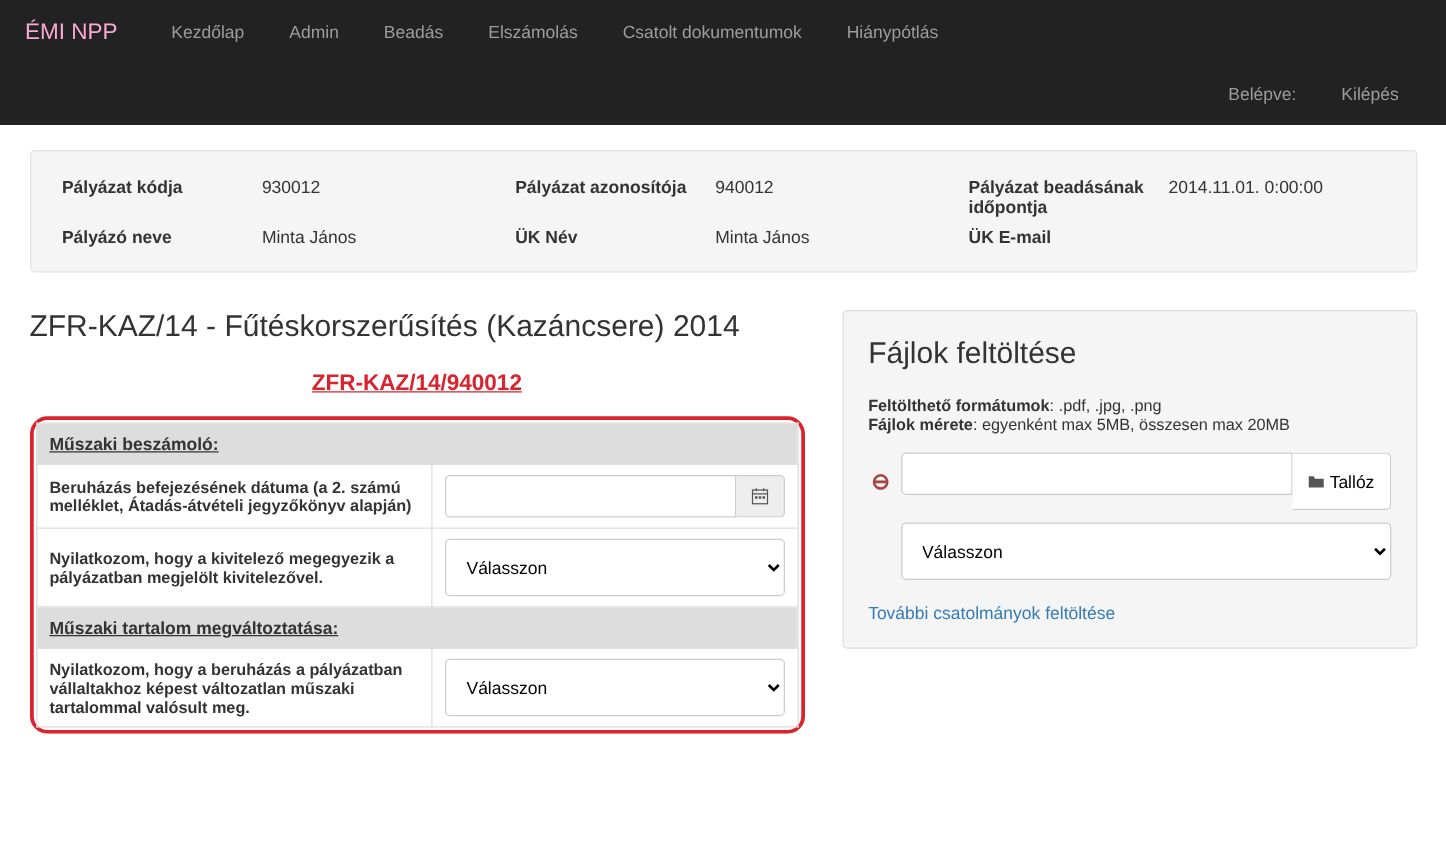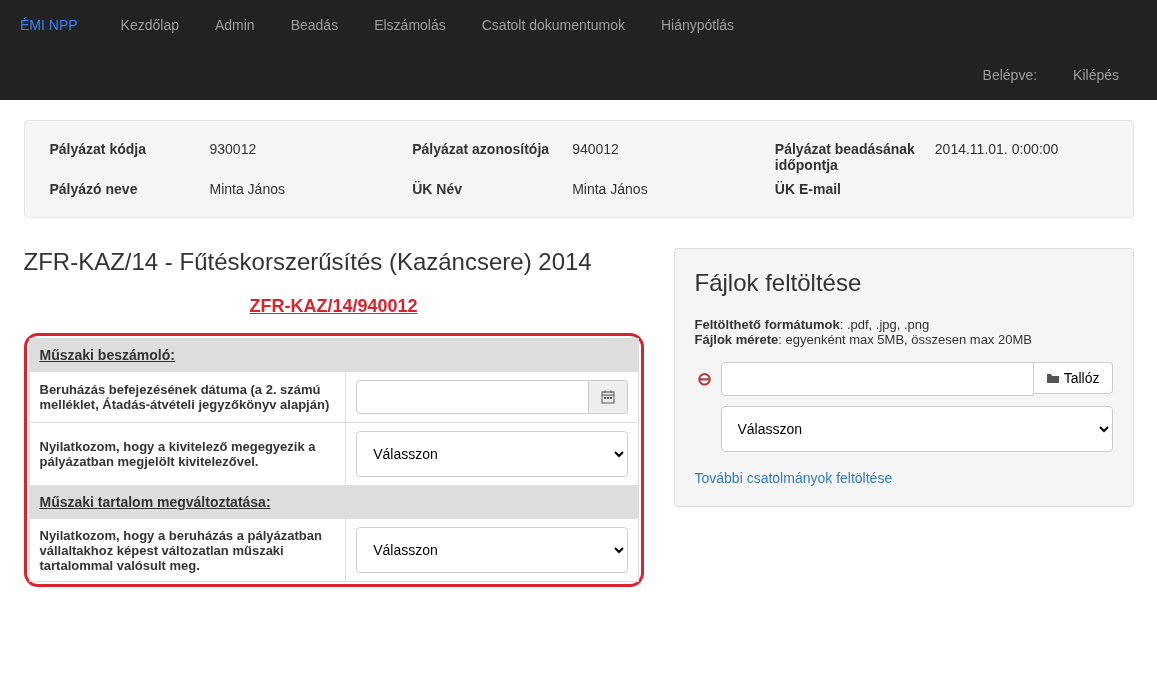--- a/index.html
+++ b/index.html
@@ -18,22 +18,22 @@
   .navbar-row {
     display: flex;
     align-items: center;
     padding: 0 20px;
     height: 50px;
   }
   .navbar-row.second {
     justify-content: flex-end;
   }
   .navbar-brand {
-    color: #3b82f6;
-    font-size: 14px;
+    color: #f9a8d4;
+    font-size: 18px;
     margin-right: 25px;
     cursor: pointer;
   }
   .nav-link {
     color: #9d9d9d;
     padding: 15px 18px;
     cursor: pointer;
   }
   .nav-text {
     color: #9d9d9d;
@@ -192,21 +192,21 @@
     flex: 1;
     border: 1px solid #ccc;
     border-radius: 4px 0 0 4px;
     height: 34px;
     background: #fff;
   }
   .browse-btn {
     border: 1px solid #ccc;
     border-left: 0;
     background: #fff;
-    padding: 8px 12px;
+    padding: 22px 12px;
     border-radius: 0 4px 4px 0;
     cursor: pointer;
     display: flex;
     align-items: center;
     gap: 4px;
     font-size: 14px;
     height: 32px;
   }
   .browse-btn svg { width:14px; height:14px; }
   .upload-select {

